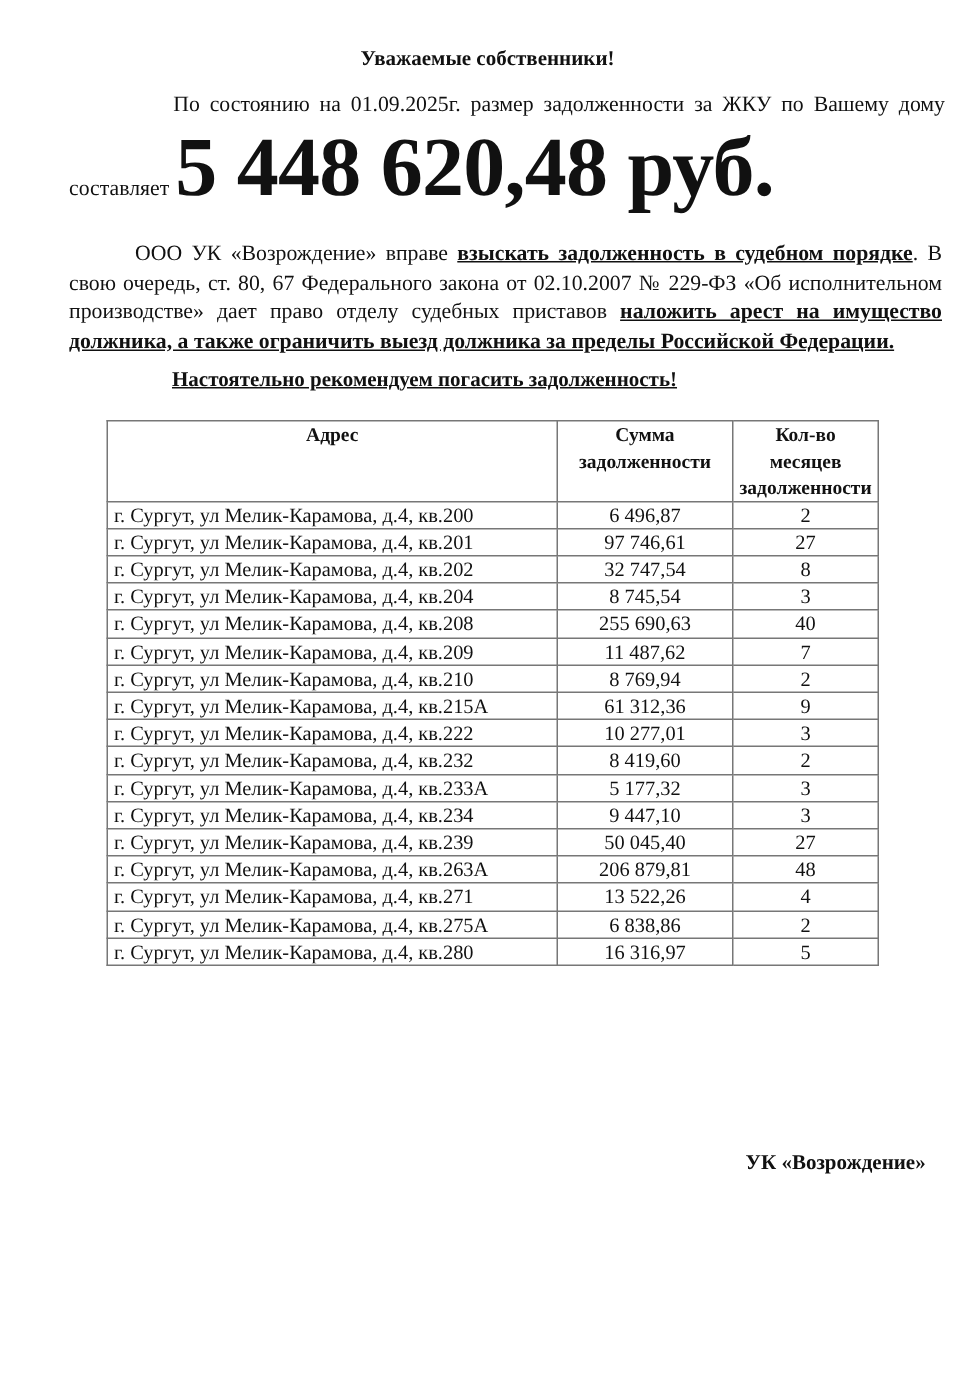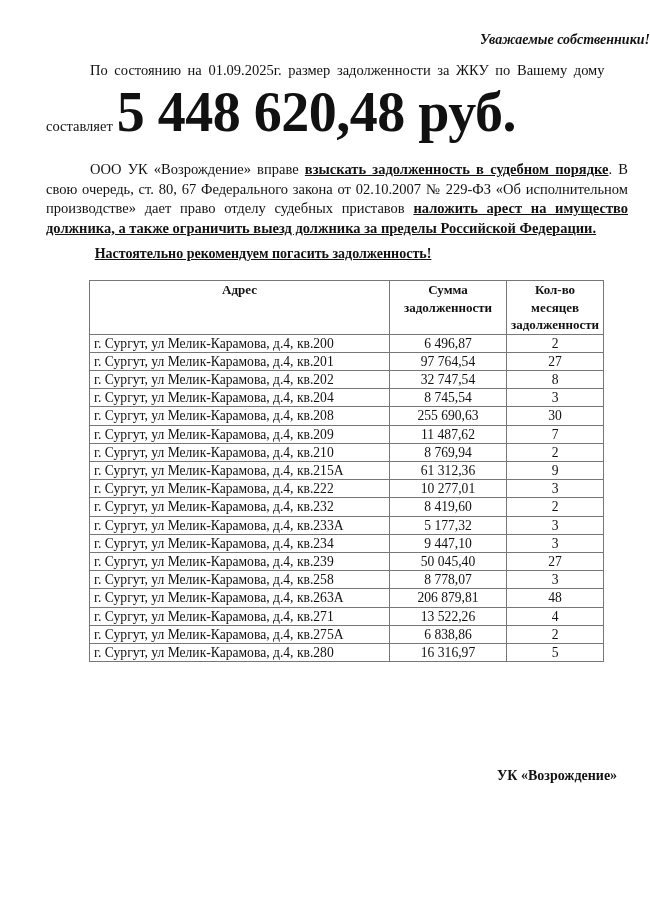--- a/index.html
+++ b/index.html
@@ -1,31 +1,31 @@
 <!DOCTYPE html>
 <html><head>
 <meta charset="utf-8">
 <style>
   html, body { margin: 0; padding: 0; background: #ffffff; }
   body { width: 650px; height: 919px; position: relative; overflow: hidden;
          font-family: "Liberation Serif", "DejaVu Serif", serif; color: #111; }
-  .greeting { position: absolute; top: 32px; left: 0; width: 650px; text-align: right;
-              font-weight: bold; font-size: 14px; font-style: italic; }
-  .p1 { position: absolute; top: 62px; left: 90px; width: 540px; font-size: 14.5px; white-space: nowrap; }
+  .greeting { position: absolute; top: 32px; left: 0; width: 650px; text-align: center;
+              font-weight: bold; font-size: 14px; }
+  .p1 { position: absolute; top: 62px; left: 90px; width: 540px; font-size: 14.5px; white-space: nowrap; text-align: right; }
   .p1 .wide { word-spacing: 3px; }
   .amount-line { position: absolute; top: 84px; left: 46px; white-space: nowrap; }
   .amount-line .small { font-size: 14.5px; vertical-align: baseline; }
   .amount-line .big { font-weight: bold; font-size: 56px; letter-spacing: -0.5px; line-height: 56px; }
   .p2 { position: absolute; top: 144px; left: 46px; width: 582px; font-size: 14.5px;
         line-height: 19.5px; text-align: justify; }
   .p2 .first { text-indent: 44px; display: block; margin-top: 16px; }
   .p2 .bu { font-weight: bold; text-decoration: underline; }
   .recommend { position: absolute; top: 246px; left: 0; width: 526px; text-align: center;
-               font-size: 14px; font-weight: bold; text-decoration: underline; }
-  table.debts { position: absolute; top: 280px; left: 89px; border-collapse: collapse;
+               font-size: 14px; font-weight: bold; text-decoration: underline; padding-left: 20px; }
+  table.debts { position: absolute; top: 280px; left: 71px; border-collapse: collapse;
                 font-size: 13.6px; }
   table.debts td, table.debts th { border: 1px solid #777; padding: 0 4px; }
   table.debts th { font-weight: bold; vertical-align: top; font-size: 13px; line-height: 17.5px; height: 52px; }
   table.debts td { height: 17.2px; line-height: 17.2px; white-space: nowrap; }
   .c1 { width: 291px; }
   .c2 { width: 108px; text-align: center; }
   .c3 { width: 69px; text-align: center; }
   td.c1 { text-align: left; }
   .signature { position: absolute; top: 768px; left: 497px; font-weight: bold; font-size: 14px; white-space: nowrap; text-align: right; }
 </style>
@@ -58,37 +58,37 @@
     </tr>
   </thead>
   <tbody id="debt-rows">
       <tr>
         <td class="c1">г. Сургут, ул Мелик-Карамова, д.4, кв.200</td>
         <td class="c2">6 496,87</td>
         <td class="c3">2</td>
       </tr>
       <tr>
         <td class="c1">г. Сургут, ул Мелик-Карамова, д.4, кв.201</td>
-        <td class="c2">97 764,54</td>
+        <td class="c2">97 746,61</td>
         <td class="c3">27</td>
       </tr>
       <tr>
         <td class="c1">г. Сургут, ул Мелик-Карамова, д.4, кв.202</td>
         <td class="c2">32 747,54</td>
         <td class="c3">8</td>
       </tr>
       <tr>
         <td class="c1">г. Сургут, ул Мелик-Карамова, д.4, кв.204</td>
         <td class="c2">8 745,54</td>
         <td class="c3">3</td>
       </tr>
       <tr>
         <td class="c1">г. Сургут, ул Мелик-Карамова, д.4, кв.208</td>
         <td class="c2">255 690,63</td>
-        <td class="c3">30</td>
+        <td class="c3">40</td>
       </tr>
       <tr>
         <td class="c1">г. Сургут, ул Мелик-Карамова, д.4, кв.209</td>
         <td class="c2">11 487,62</td>
         <td class="c3">7</td>
       </tr>
       <tr>
         <td class="c1">г. Сургут, ул Мелик-Карамова, д.4, кв.210</td>
         <td class="c2">8 769,94</td>
         <td class="c3">2</td>
@@ -117,25 +117,20 @@
         <td class="c1">г. Сургут, ул Мелик-Карамова, д.4, кв.234</td>
         <td class="c2">9 447,10</td>
         <td class="c3">3</td>
       </tr>
       <tr>
         <td class="c1">г. Сургут, ул Мелик-Карамова, д.4, кв.239</td>
         <td class="c2">50 045,40</td>
         <td class="c3">27</td>
       </tr>
       <tr>
-        <td class="c1">г. Сургут, ул Мелик-Карамова, д.4, кв.258</td>
-        <td class="c2">8 778,07</td>
-        <td class="c3">3</td>
-      </tr>
-      <tr>
         <td class="c1">г. Сургут, ул Мелик-Карамова, д.4, кв.263А</td>
         <td class="c2">206 879,81</td>
         <td class="c3">48</td>
       </tr>
       <tr>
         <td class="c1">г. Сургут, ул Мелик-Карамова, д.4, кв.271</td>
         <td class="c2">13 522,26</td>
         <td class="c3">4</td>
       </tr>
       <tr>

